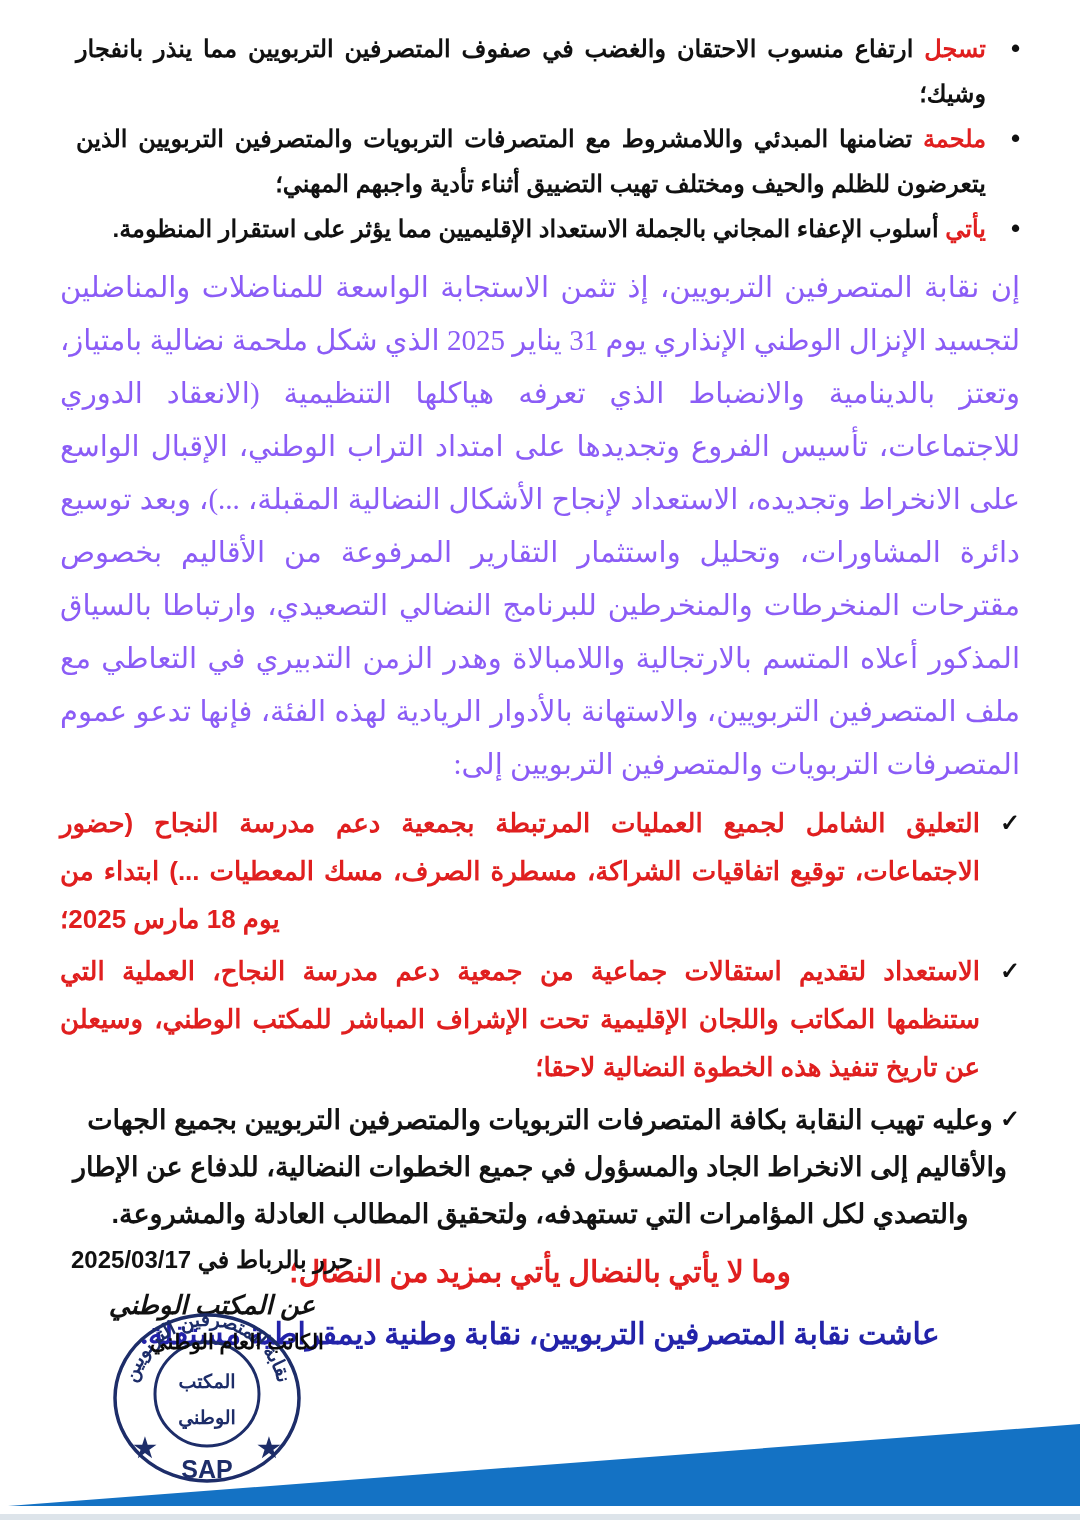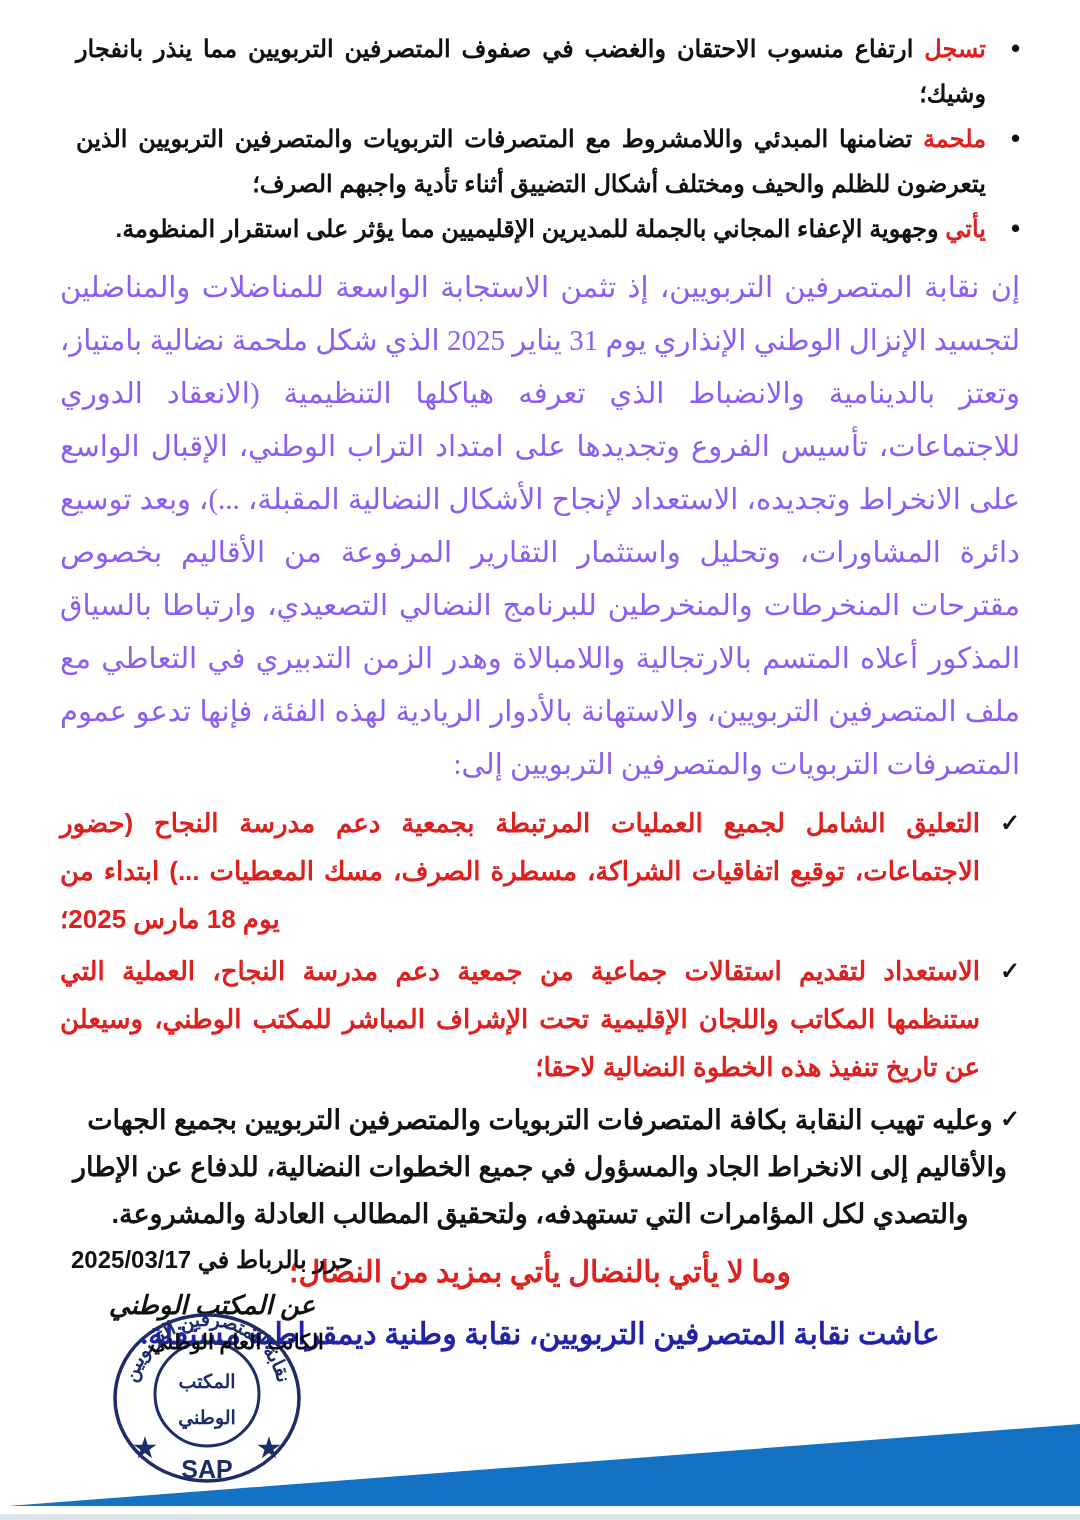--- a/index.html
+++ b/index.html
@@ -98,25 +98,25 @@
 
   <div class="content">
 
     <div class="bullets">
       <div class="bullet">
         <span class="dot">•</span>
         <div class="btxt"><span class="kw">تسجل</span><span> ارتفاع منسوب الاحتقان والغضب في صفوف المتصرفين التربويين مما ينذر بانفجار وشيك؛</span></div>
       </div>
       <div class="bullet">
         <span class="dot">•</span>
-        <div class="btxt"><span class="kw">ملحمة</span><span> تضامنها المبدئي واللامشروط مع المتصرفات التربويات والمتصرفين التربويين الذين يتعرضون للظلم والحيف ومختلف أشكال التضييق أثناء تأدية واجبهم الصرف؛</span></div>
+        <div class="btxt"><span class="kw">ملحمة</span><span> تضامنها المبدئي واللامشروط مع المتصرفات التربويات والمتصرفين التربويين الذين يتعرضون للظلم والحيف ومختلف تهيب التضييق أثناء تأدية واجبهم المهني؛</span></div>
       </div>
       <div class="bullet">
         <span class="dot">•</span>
-        <div class="btxt"><span class="kw">يأتي</span><span> وجهوية الإعفاء المجاني بالجملة للمديرين الإقليميين مما يؤثر على استقرار المنظومة.</span></div>
+        <div class="btxt"><span class="kw">يأتي</span><span> أسلوب الإعفاء المجاني بالجملة الاستعداد الإقليميين مما يؤثر على استقرار المنظومة.</span></div>
       </div>
     </div>
 
     <p class="mainpar">إن نقابة المتصرفين التربويين، إذ تثمن الاستجابة الواسعة للمناضلات والمناضلين لتجسيد الإنزال الوطني الإنذاري يوم 31 يناير 2025 الذي شكل ملحمة نضالية بامتياز، وتعتز بالدينامية والانضباط الذي تعرفه هياكلها التنظيمية (الانعقاد الدوري للاجتماعات، تأسيس الفروع وتجديدها على امتداد التراب الوطني، الإقبال الواسع على الانخراط وتجديده، الاستعداد لإنجاح الأشكال النضالية المقبلة، ...)، وبعد توسيع دائرة المشاورات، وتحليل واستثمار التقارير المرفوعة من الأقاليم بخصوص مقترحات المنخرطات والمنخرطين للبرنامج النضالي التصعيدي، وارتباطا بالسياق المذكور أعلاه المتسم بالارتجالية واللامبالاة وهدر الزمن التدبيري في التعاطي مع ملف المتصرفين التربويين، والاستهانة بالأدوار الريادية لهذه الفئة، فإنها تدعو عموم المتصرفات التربويات والمتصرفين التربويين إلى:</p>
 
     <div class="checks">
       <div class="check-item lastline-left">
         <span class="tick">✓</span>
         <span>التعليق الشامل لجميع العمليات المرتبطة بجمعية دعم مدرسة النجاح (حضور الاجتماعات، توقيع اتفاقيات الشراكة، مسطرة الصرف، مسك المعطيات ...) ابتداء من يوم 18 مارس 2025؛</span>
       </div>

